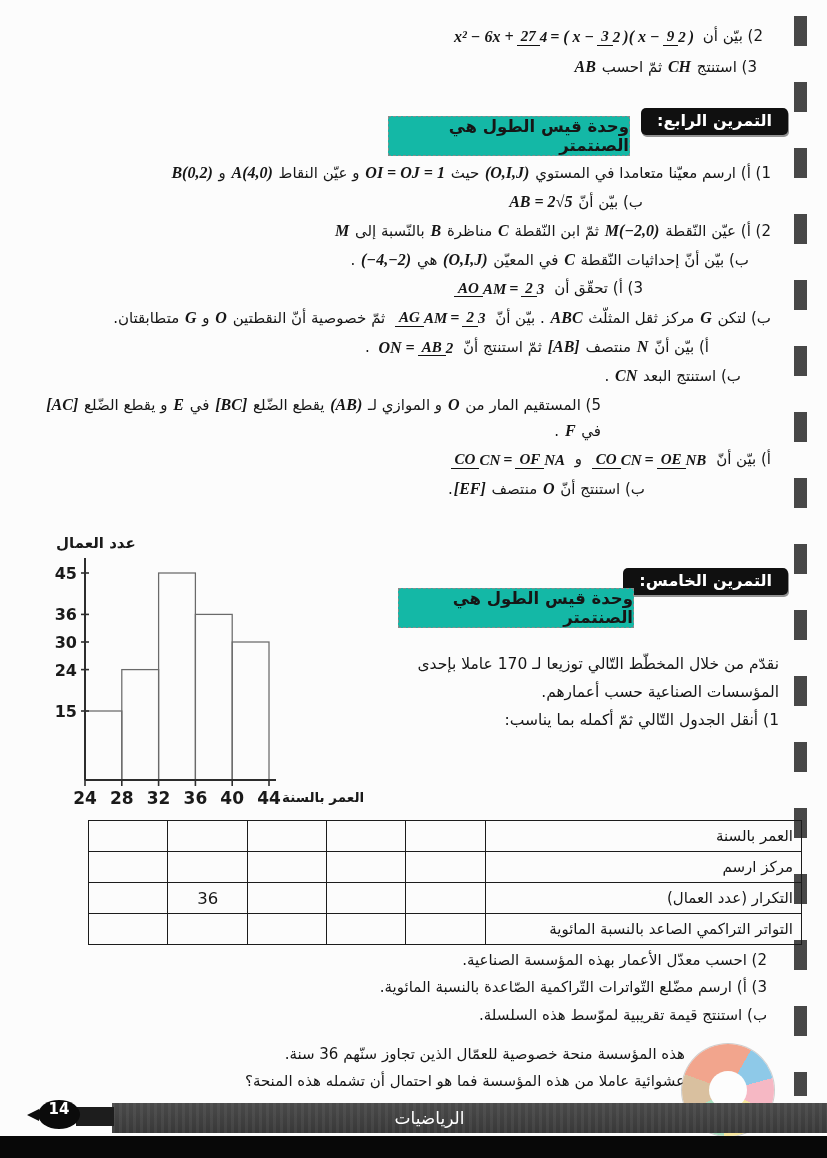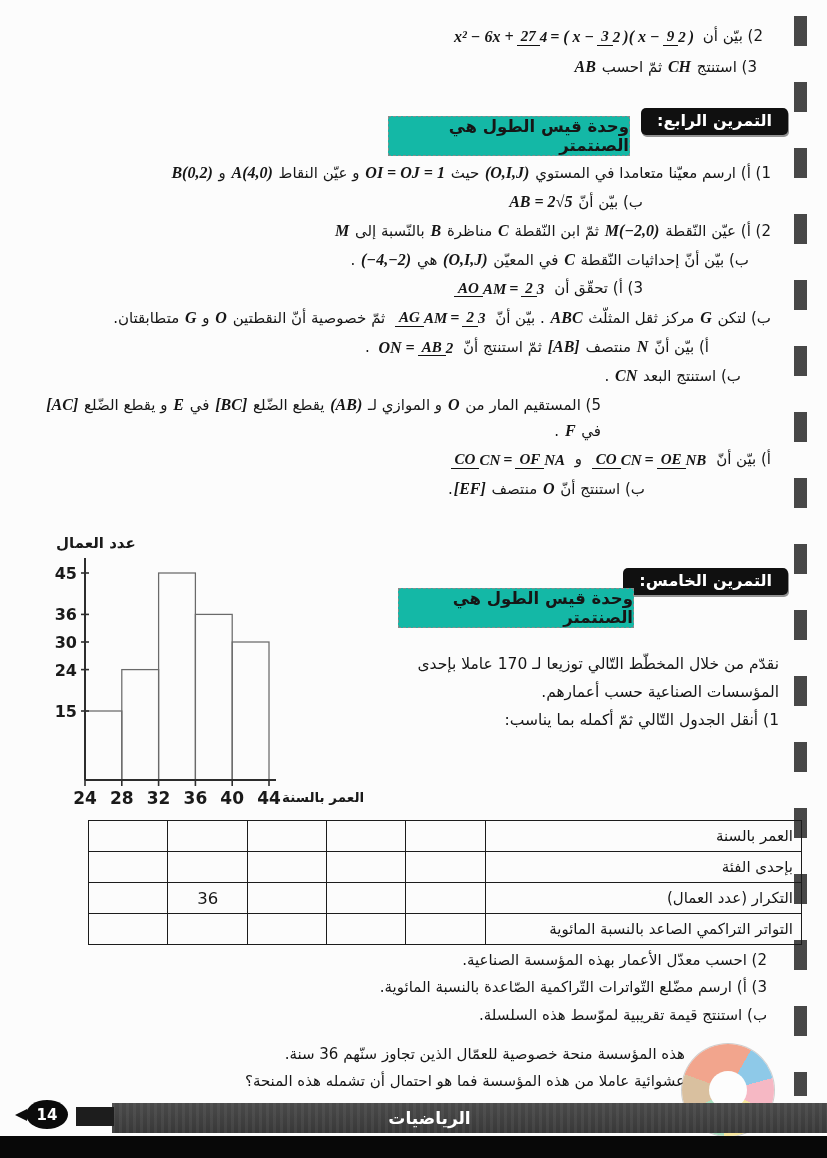--- a/index.html
+++ b/index.html
@@ -70,25 +70,25 @@
       background:#fdfdfd;}
   .site{position:absolute;left:648px;top:1136px;width:166px;text-align:center;
         color:#e60613;font-weight:800;font-size:12.5px;letter-spacing:.2px;
         font-family:"Liberation Sans",sans-serif;}
   
   .footer-bar{position:absolute;left:112px;top:1103px;width:715px;height:30px;
       background:linear-gradient(180deg,#4a4a4a,#383838);display:flex;align-items:center;
       justify-content:center;}
   .footer-bar::before{content:"";position:absolute;inset:0;
       background:repeating-linear-gradient(90deg,rgba(255,255,255,.05) 0 3px,transparent 3px 7px);}
-  .footer-bar span{color:#fff;font-weight:700;font-size:17px;transform:translateX(-40px);
+  .footer-bar span{color:#fff;font-weight:400;font-size:17px;transform:translateX(-40px);
       position:relative;}
   .connector{position:absolute;left:76px;top:1107px;width:38px;height:19px;background:#1d1d1d;}
-  .badge14{position:absolute;left:26px;top:1100px;width:42px;height:29px;background:#0b0b0b;
-      border-radius:50%;display:flex;align-items:center;justify-content:center;color:#fff;
+  .badge14{position:absolute;left:38px;top:1100px;width:42px;height:29px;background:#0b0b0b;
+      border-radius:50%;display:flex;justify-content:center;color:#fff;
       font-weight:700;font-size:15px;}
   .badge14::before{content:"";position:absolute;left:-11px;top:9px;border-top:6px solid transparent;
       border-bottom:6px solid transparent;border-right:12px solid #0b0b0b;}
   .bottom-strip{position:absolute;left:0;top:1136px;width:827px;height:22px;background:#080808;}
 </style>
 </head>
 <body>
 
 <div class="page">
 
@@ -234,21 +234,21 @@
     <tbody id="freq-tbody">
         <tr>
           <td class="lbl">العمر بالسنة</td>
           <td class="cell"></td>
           <td class="cell"></td>
           <td class="cell"></td>
           <td class="cell"></td>
           <td class="cell"></td>
         </tr>
         <tr>
-          <td class="lbl">بإحدى الفئة</td>
+          <td class="lbl">مركز ارسم</td>
           <td class="cell"></td>
           <td class="cell"></td>
           <td class="cell"></td>
           <td class="cell"></td>
           <td class="cell"></td>
         </tr>
         <tr>
           <td class="lbl">التكرار (عدد العمال)</td>
           <td class="cell"></td>
           <td class="cell"></td>

